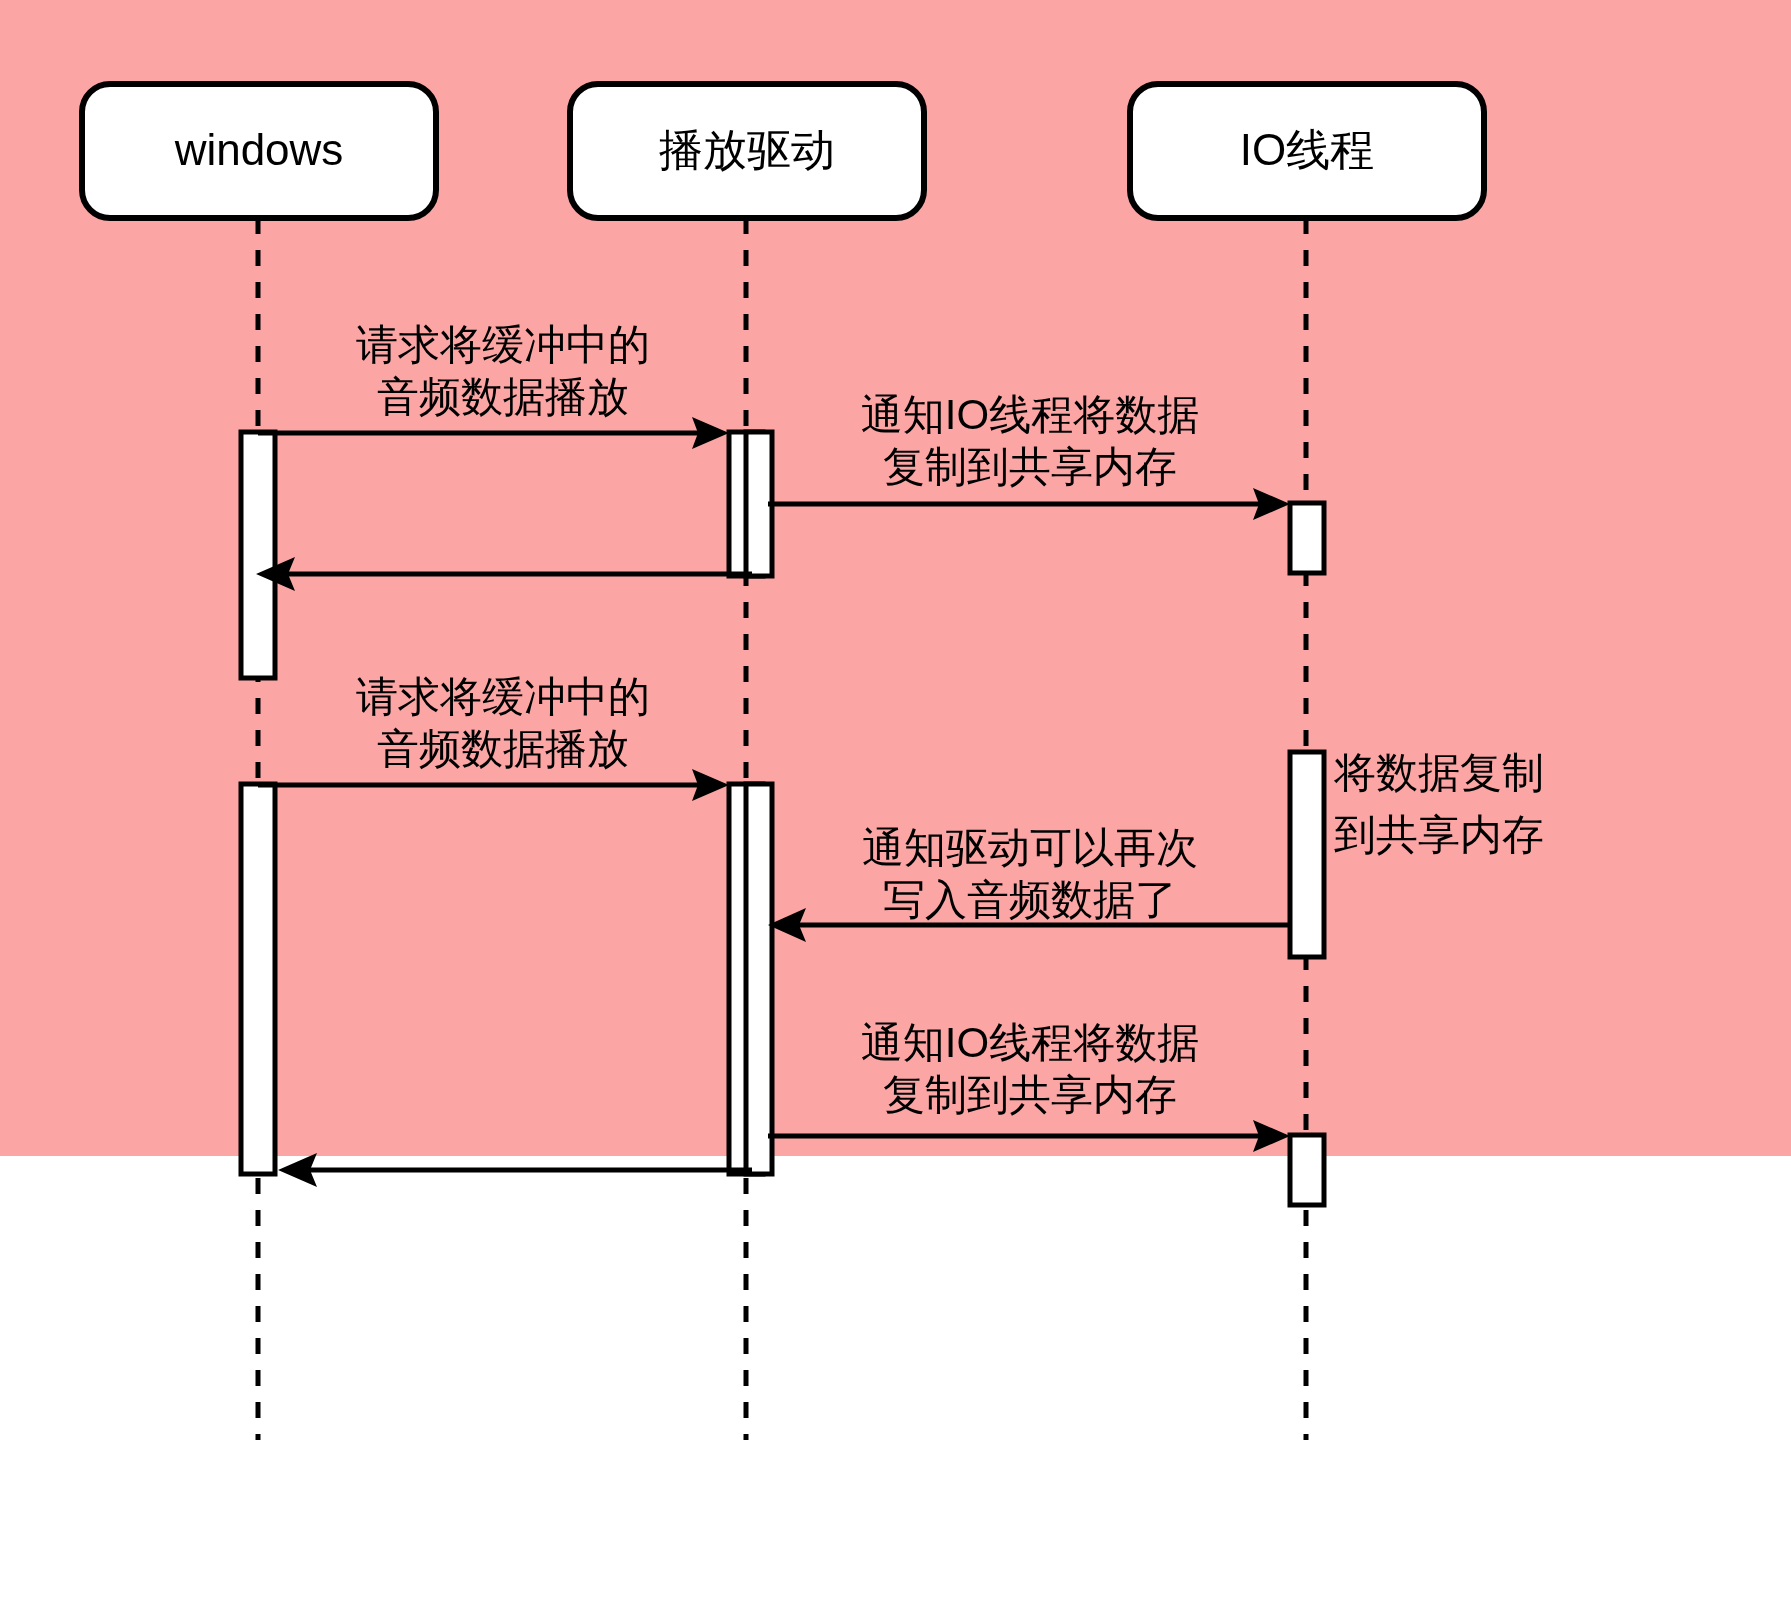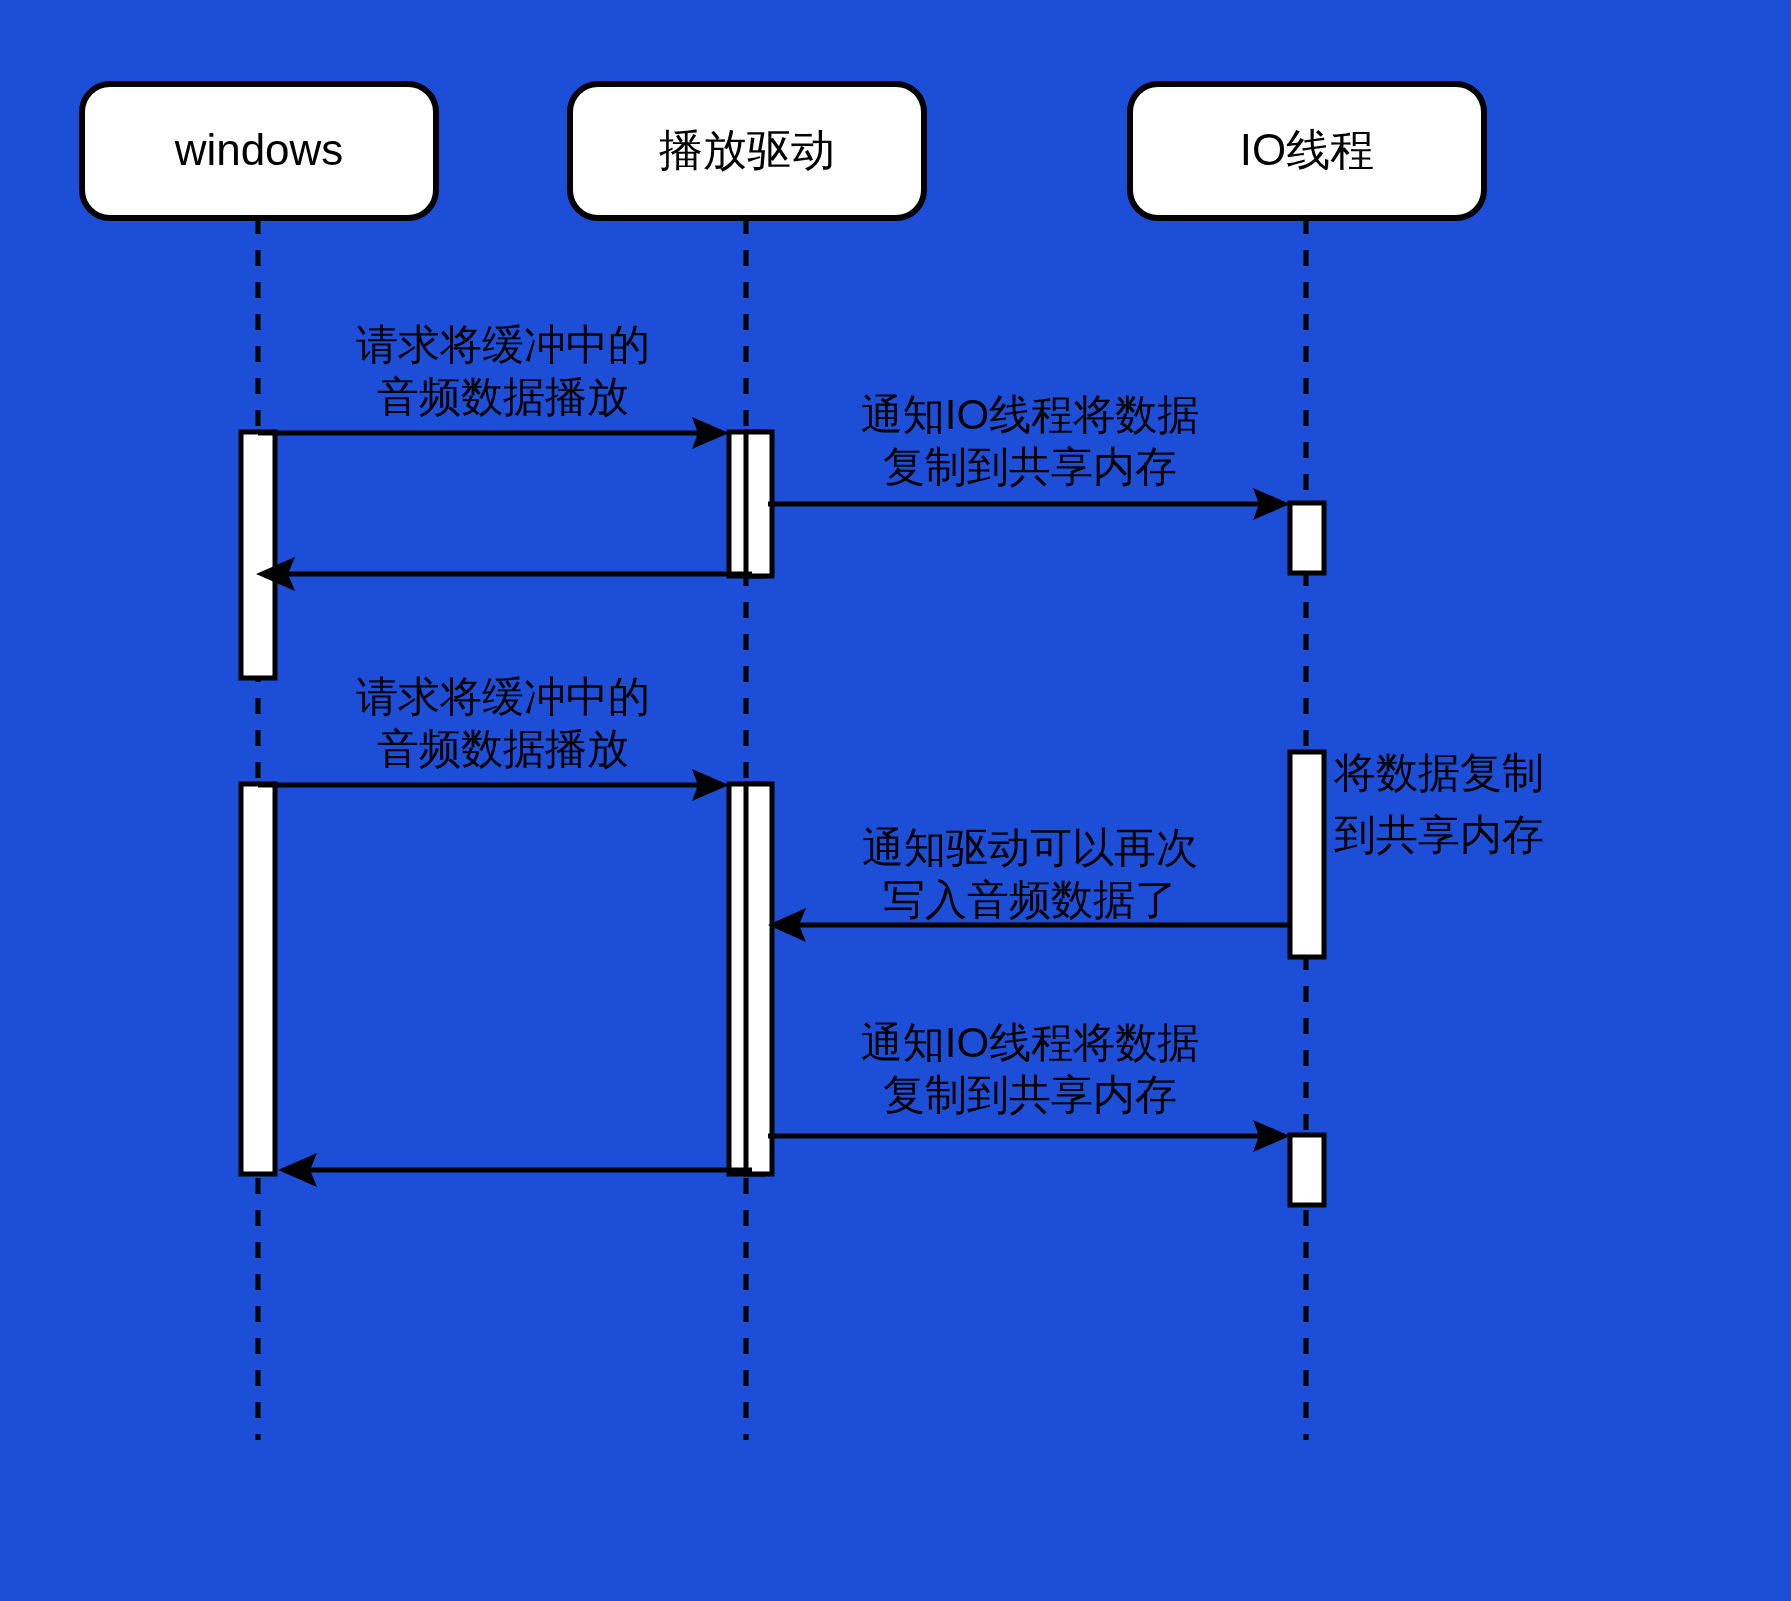--- a/index.html
+++ b/index.html
@@ -9,22 +9,22 @@
   }
   body {
     width: 1791px;
     height: 1601px;
     font-family: "Liberation Sans", "DejaVu Sans", sans-serif;
     overflow: hidden;
   }
   #diagram-root {
     position: relative;
     width: 1791px;
-    height: 1601px;
-    background: #1d4ed8;
+    height: 1156px;
+    background: #fca5a5;
     text-align: center;
   }
   svg.seq {
     display: block;
     width: 1791px;
     height: 1601px;
   }
   .participant-box {
     fill: #ffffff;
     stroke: #000000;

